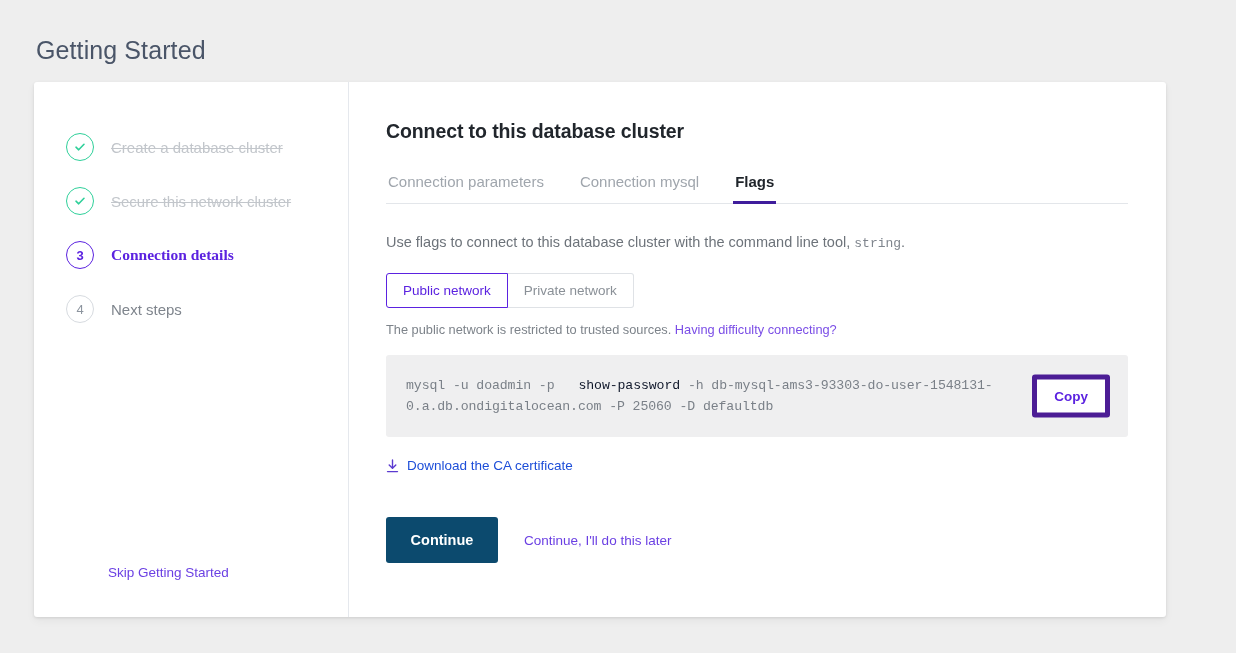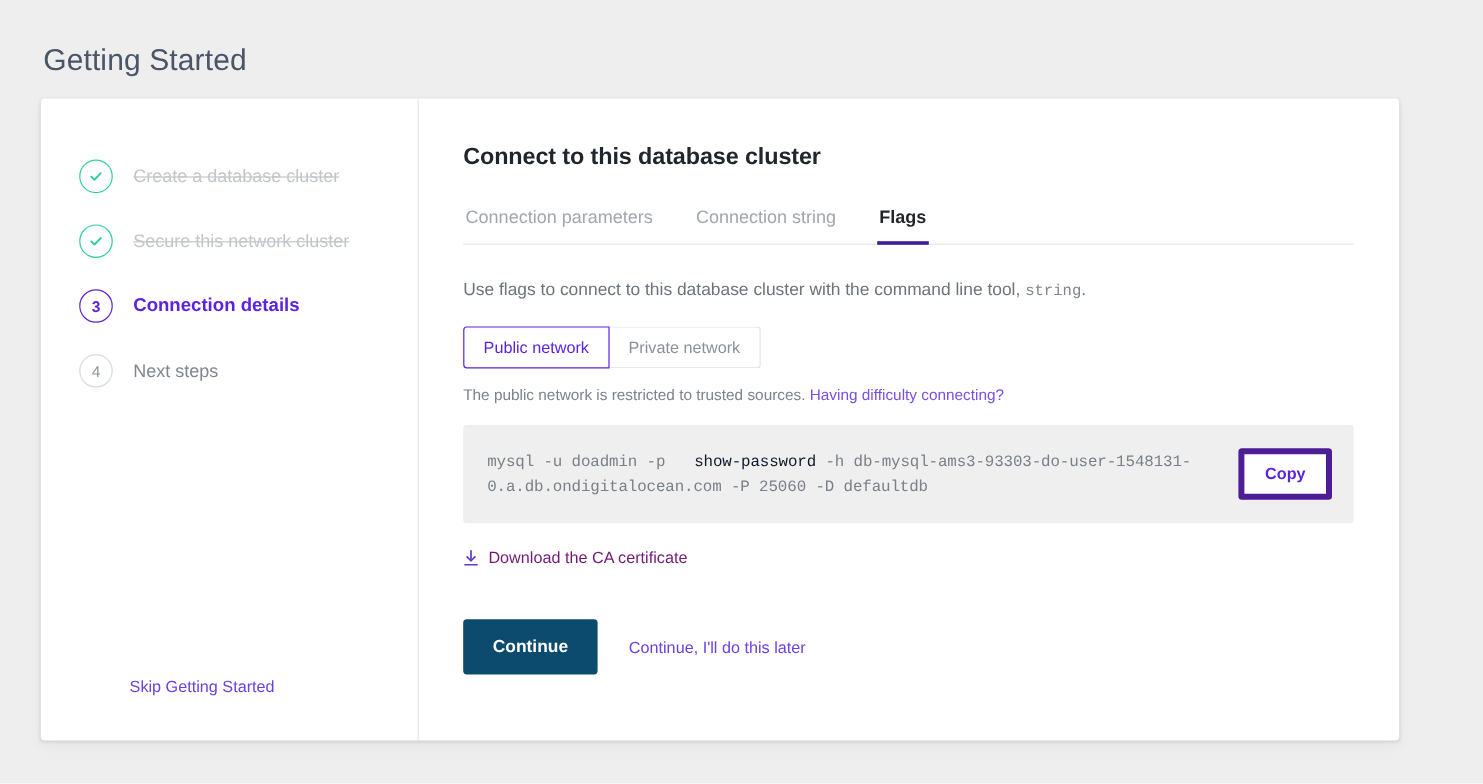--- a/index.html
+++ b/index.html
@@ -82,20 +82,21 @@
   }
   .step.completed .step-label {
     color: #c2c6cb;
     text-decoration: line-through;
     text-decoration-color: #c2c6cb;
   }
   .step.current .step-label {
     color: #5b22e0;
     font-weight: bold;
     font-size: 15.5px;
+    font-family: Liberation Serif, serif;
   }
   .skip-link {
     position: absolute;
     left: 74px;
     bottom: 37px;
     font-size: 13.5px;
     color: #6b40e3;
     text-decoration: none;
     cursor: pointer;
   }
@@ -217,21 +218,21 @@
   }
 
   .ca-row {
     display: flex;
     align-items: center;
     gap: 8px;
     margin-top: 21px;
   }
   .ca-row a {
     font-size: 13.5px;
-    color: #701a75;
+    color: #1d4ed8;
     text-decoration: none;
     cursor: pointer;
   }
   .dl-icon { display: block; }
 
   .actions {
     display: flex;
     align-items: center;
     margin-top: 44px;
   }
@@ -295,21 +296,21 @@
 
     <a class="skip-link">Skip Getting Started</a>
   </div>
 
   <div class="content-col">
 
     <h2 class="content-title">Connect to this database cluster</h2>
 
     <div class="tabs">
       <div class="tab">Connection parameters</div>
-      <div class="tab">Connection string</div>
+      <div class="tab">Connection mysql</div>
       <div class="tab active">Flags</div>
     </div>
 
     <p class="intro">
       <span>Use flags to connect to this database cluster with the command line tool,</span>
       <code>string</code><span>.</span>
     </p>
 
     <div class="segmented">
       <div class="seg selected">Public network</div>

